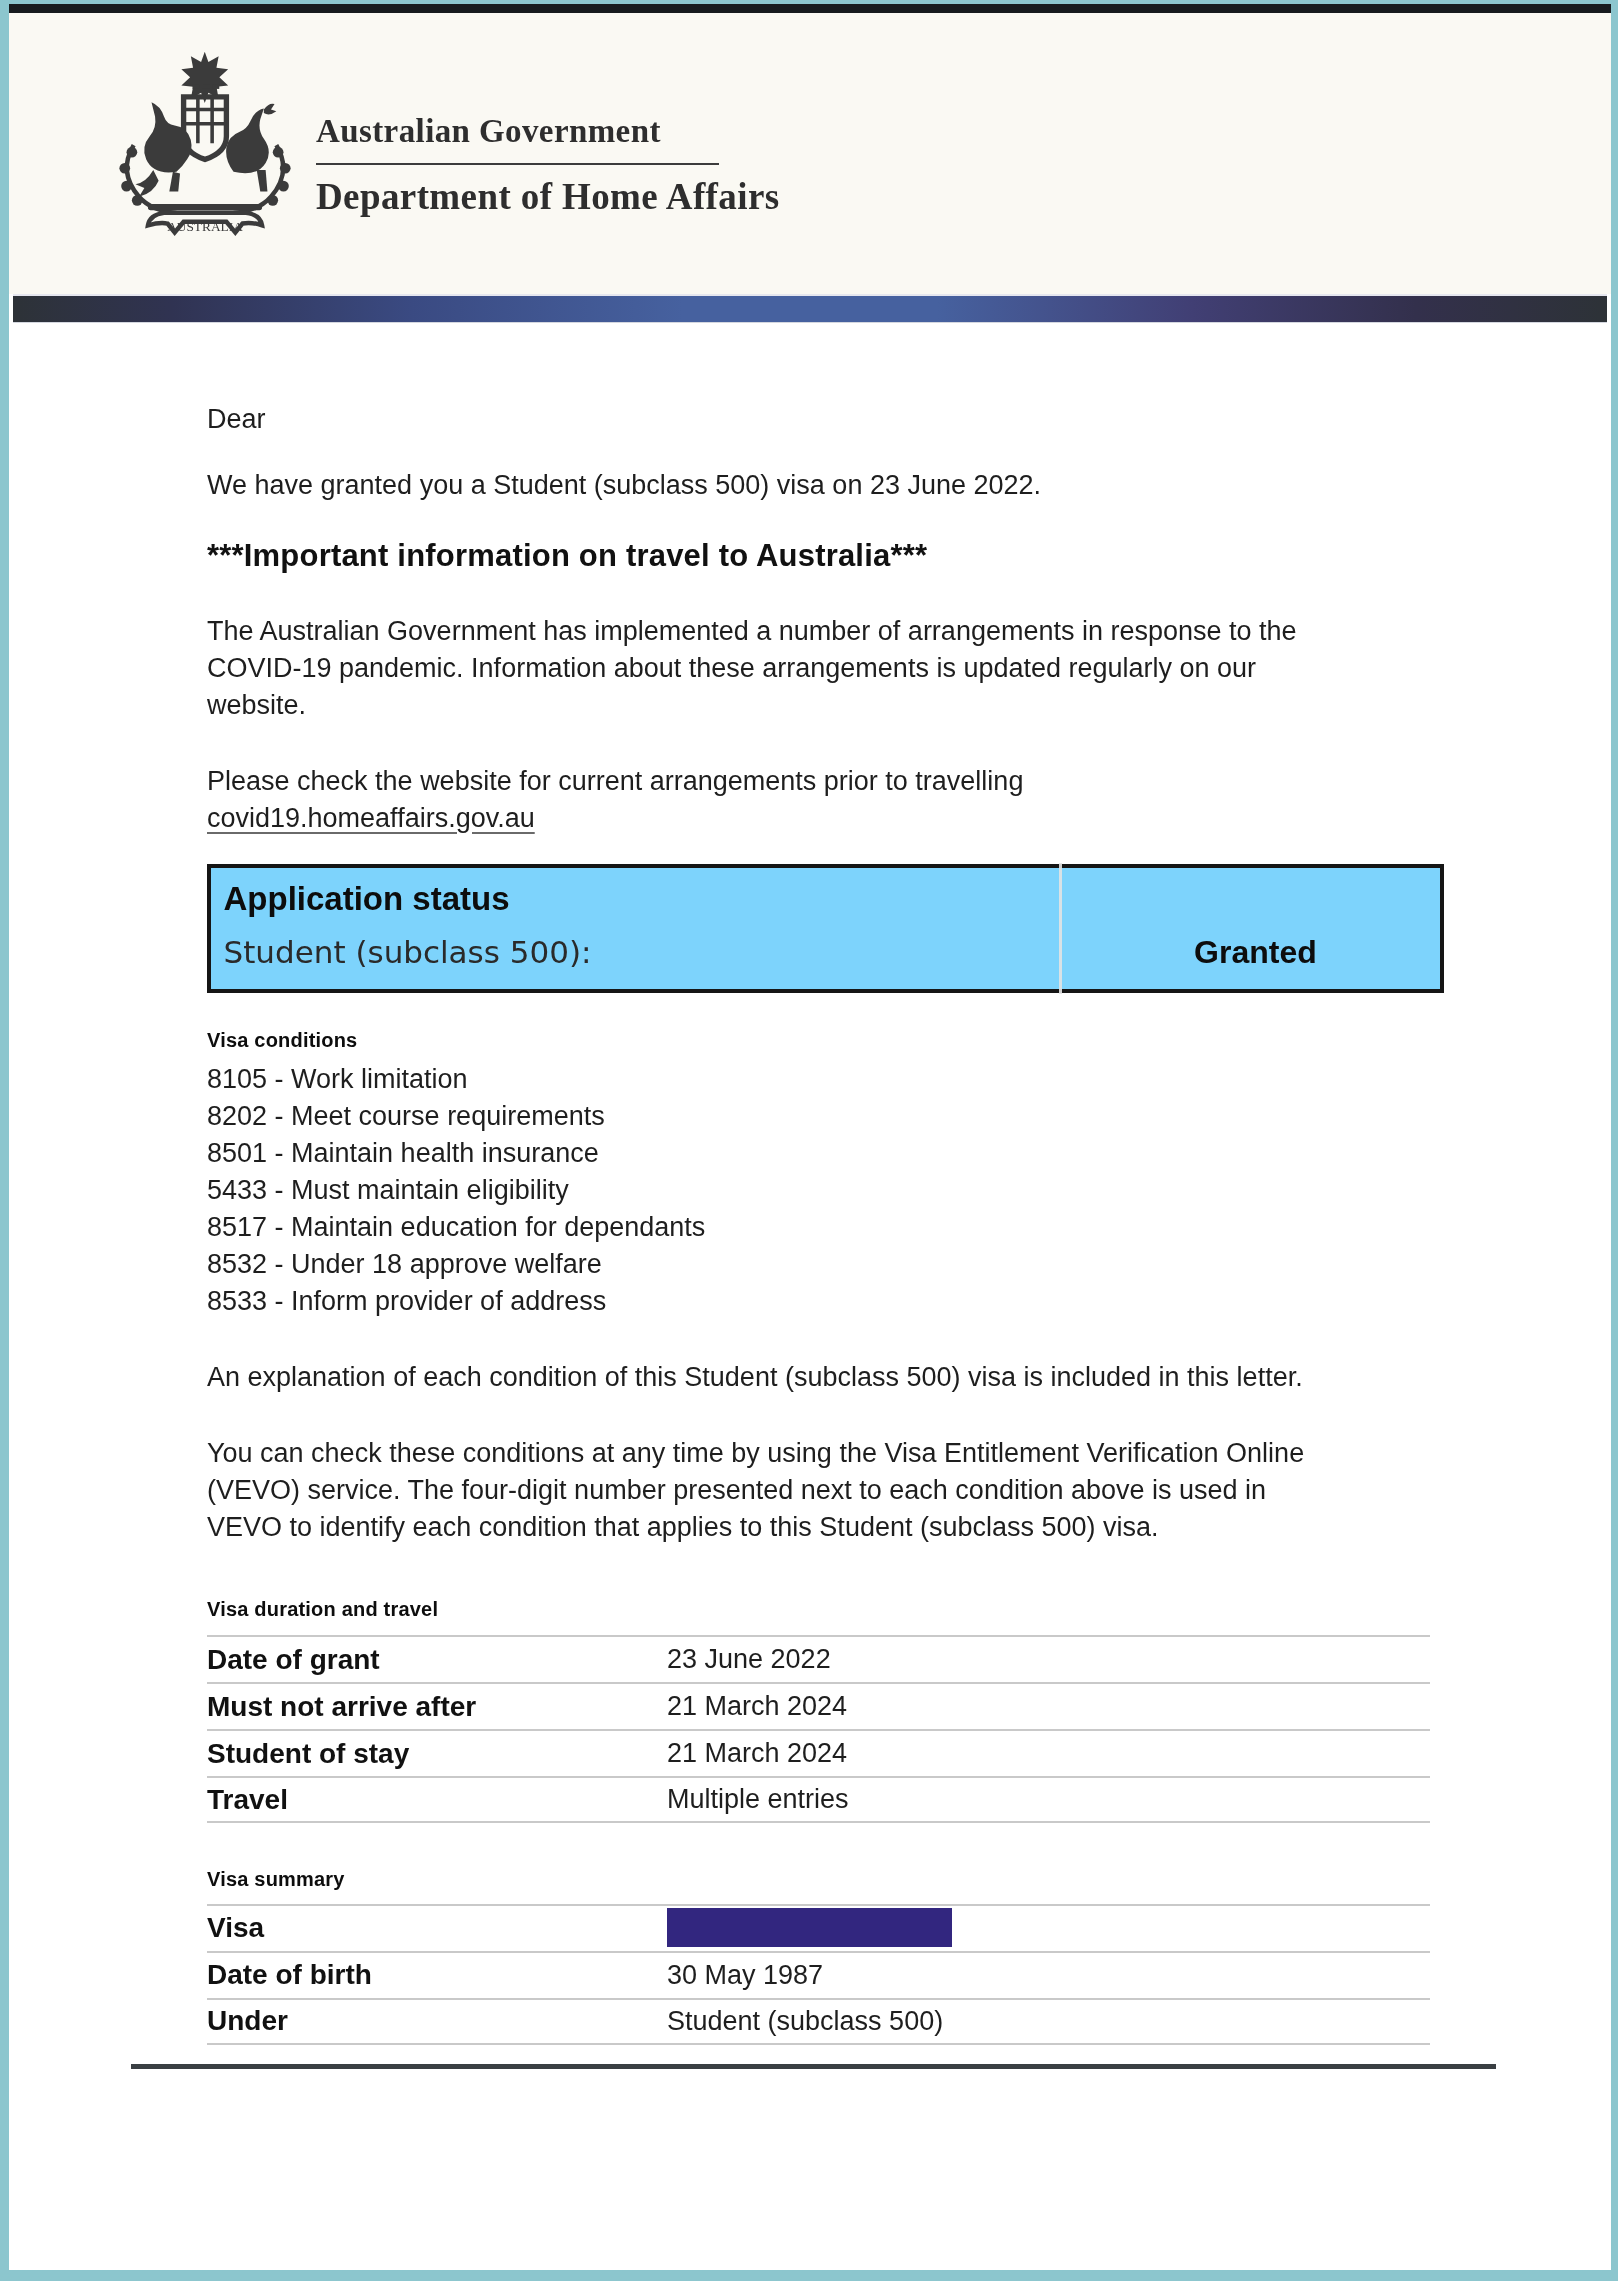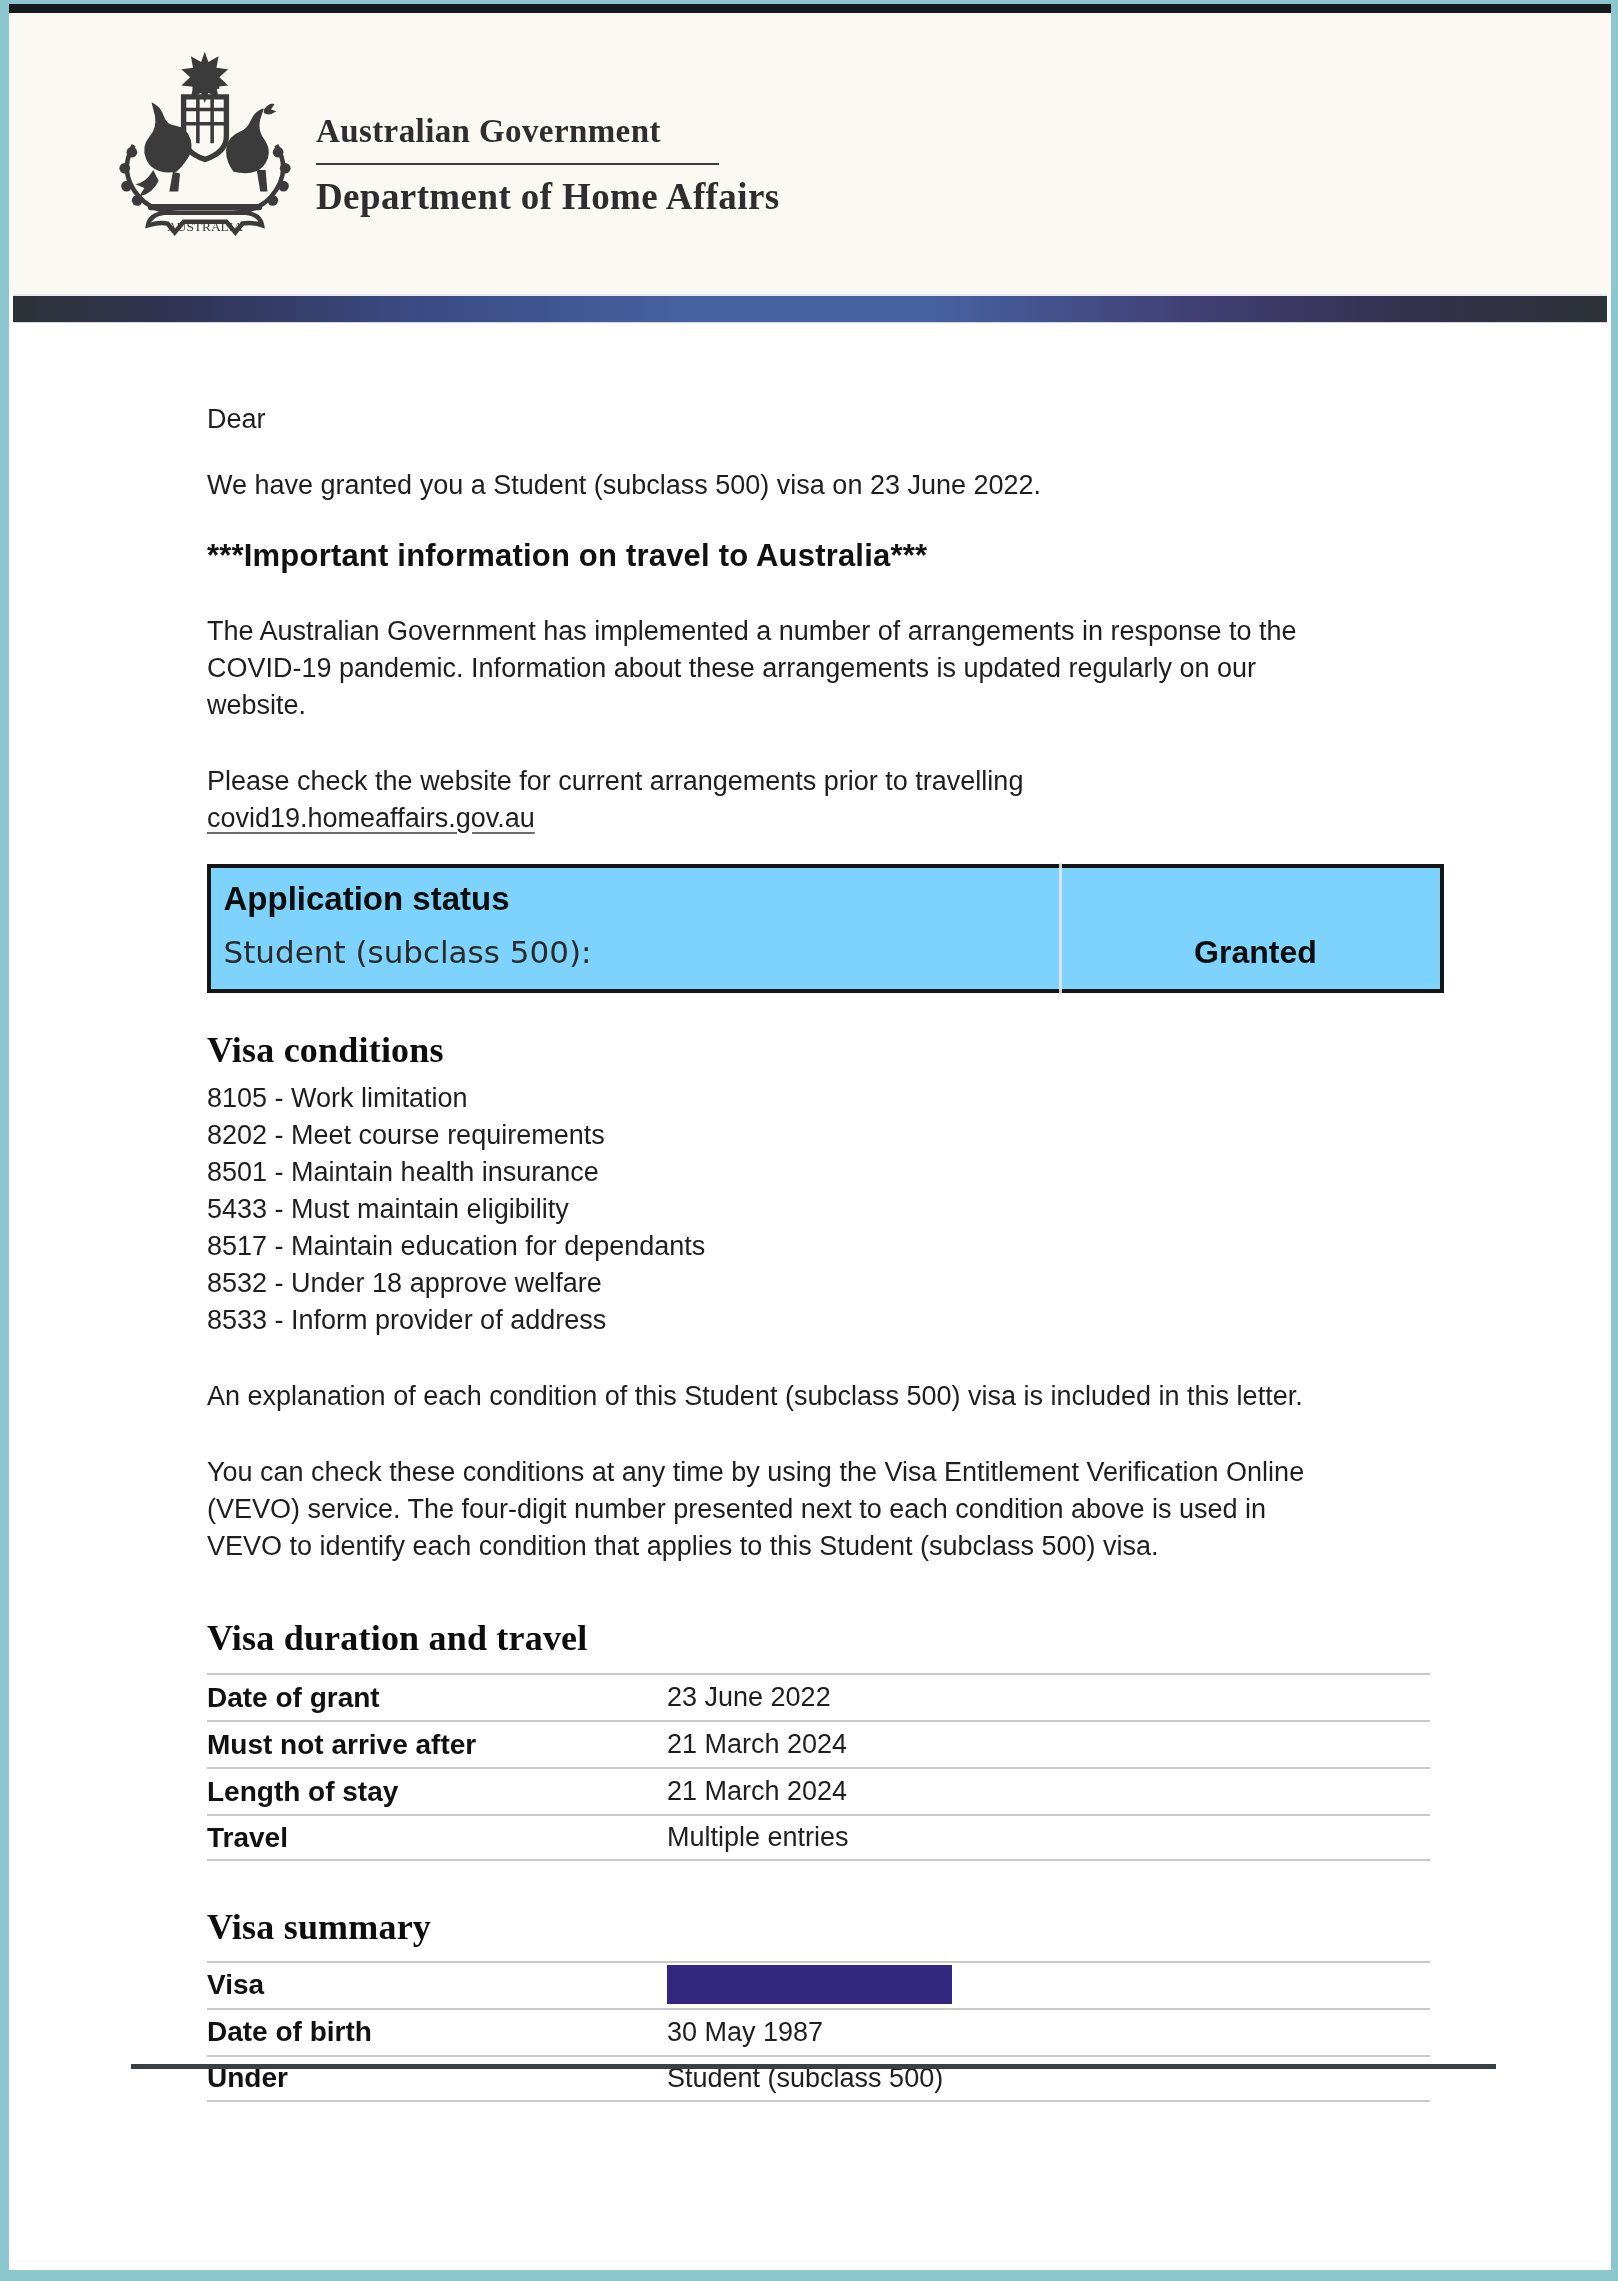--- a/index.html
+++ b/index.html
@@ -98,23 +98,22 @@
   .status-label {
     font-family: "DejaVu Sans", sans-serif;
     font-size: 31px; font-weight: 400; color: #2a2a2a;
     width: 69%;
   }
   .status-value {
     font-size: 32px; font-weight: bold; color: #0d0d0d;
     width: 31%; text-align: center; padding-left: 8px;
   }
   .section-title {
-    font-size: 36px; font-weight: bold; color: #0d0d0d;
+    font-size: 20px; font-weight: bold; color: #0d0d0d;
     letter-spacing: 0.2px;
-    font-family: Liberation Serif, serif;
   }
   .visa-conditions-title { margin-top: 36px; }
   .conditions-list { margin-top: 9px; }
   .condition-item { font-size: 27px; line-height: 37px; color: #1e1e1e; }
   .explanation-para { margin-top: 39px; }
   .vevo-para { margin-top: 39px; }
   .visa-duration-title { margin-top: 52px; margin-bottom: 14.3px; }
   .info-table { width: 1223px; }
   .info-row {
     display: flex; align-items: center;
@@ -242,21 +241,21 @@
     <div class="info-table">
       <div class="info-row">
         <div class="info-label">Date of grant</div>
         <div class="info-value">23 June 2022</div>
       </div>
       <div class="info-row">
         <div class="info-label">Must not arrive after</div>
         <div class="info-value">21 March 2024</div>
       </div>
       <div class="info-row">
-        <div class="info-label">Length of stay</div>
+        <div class="info-label">Student of stay</div>
         <div class="info-value">21 March 2024</div>
       </div>
       <div class="info-row">
         <div class="info-label">Travel</div>
         <div class="info-value">Multiple entries</div>
       </div>
     </div>
 
     <div class="section-title visa-summary-title">Visa summary</div>
     <div class="info-table">

